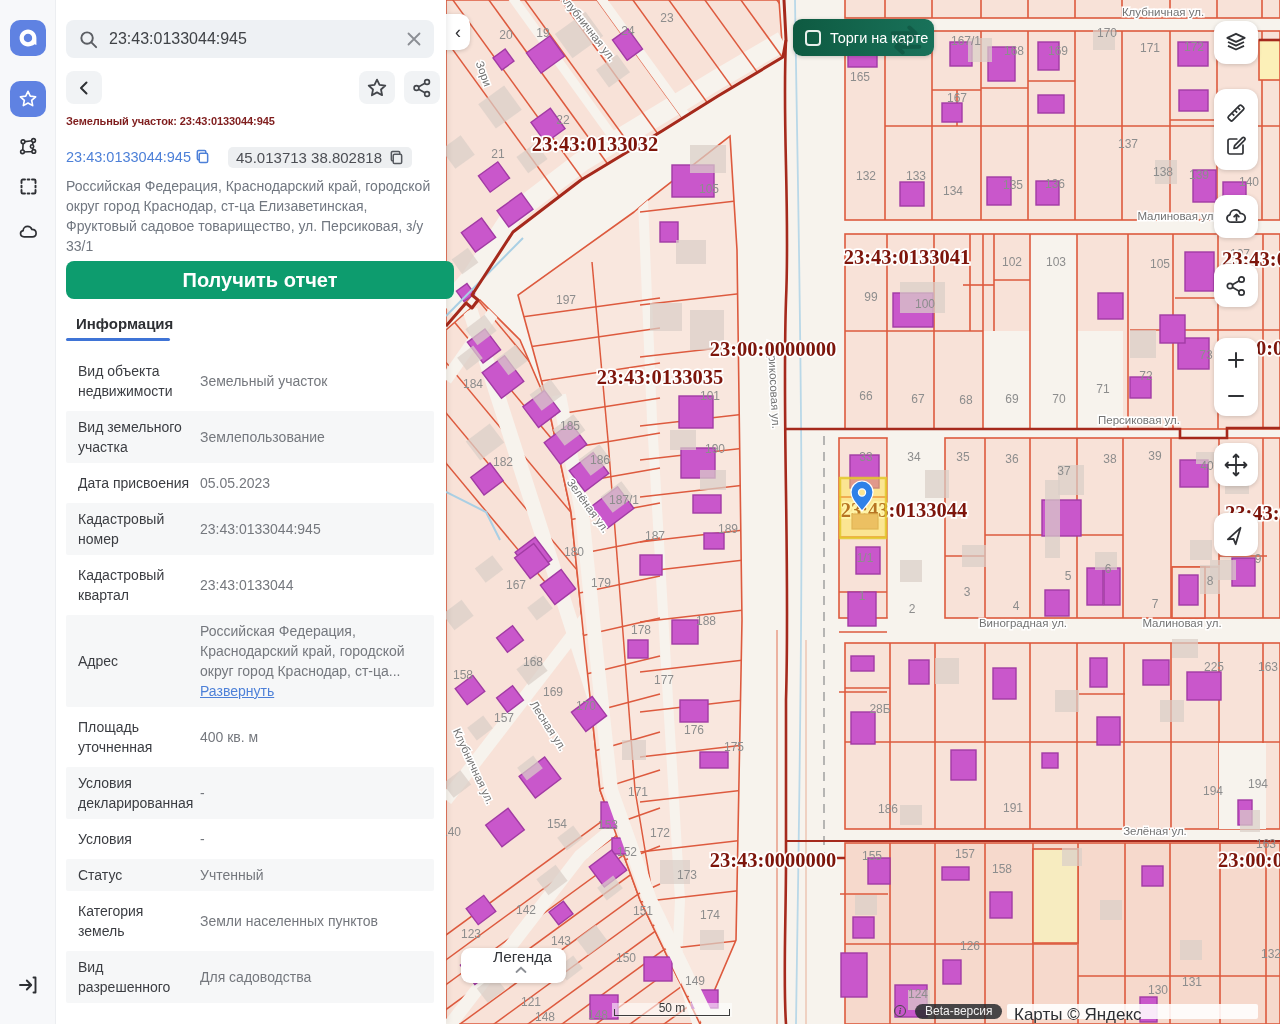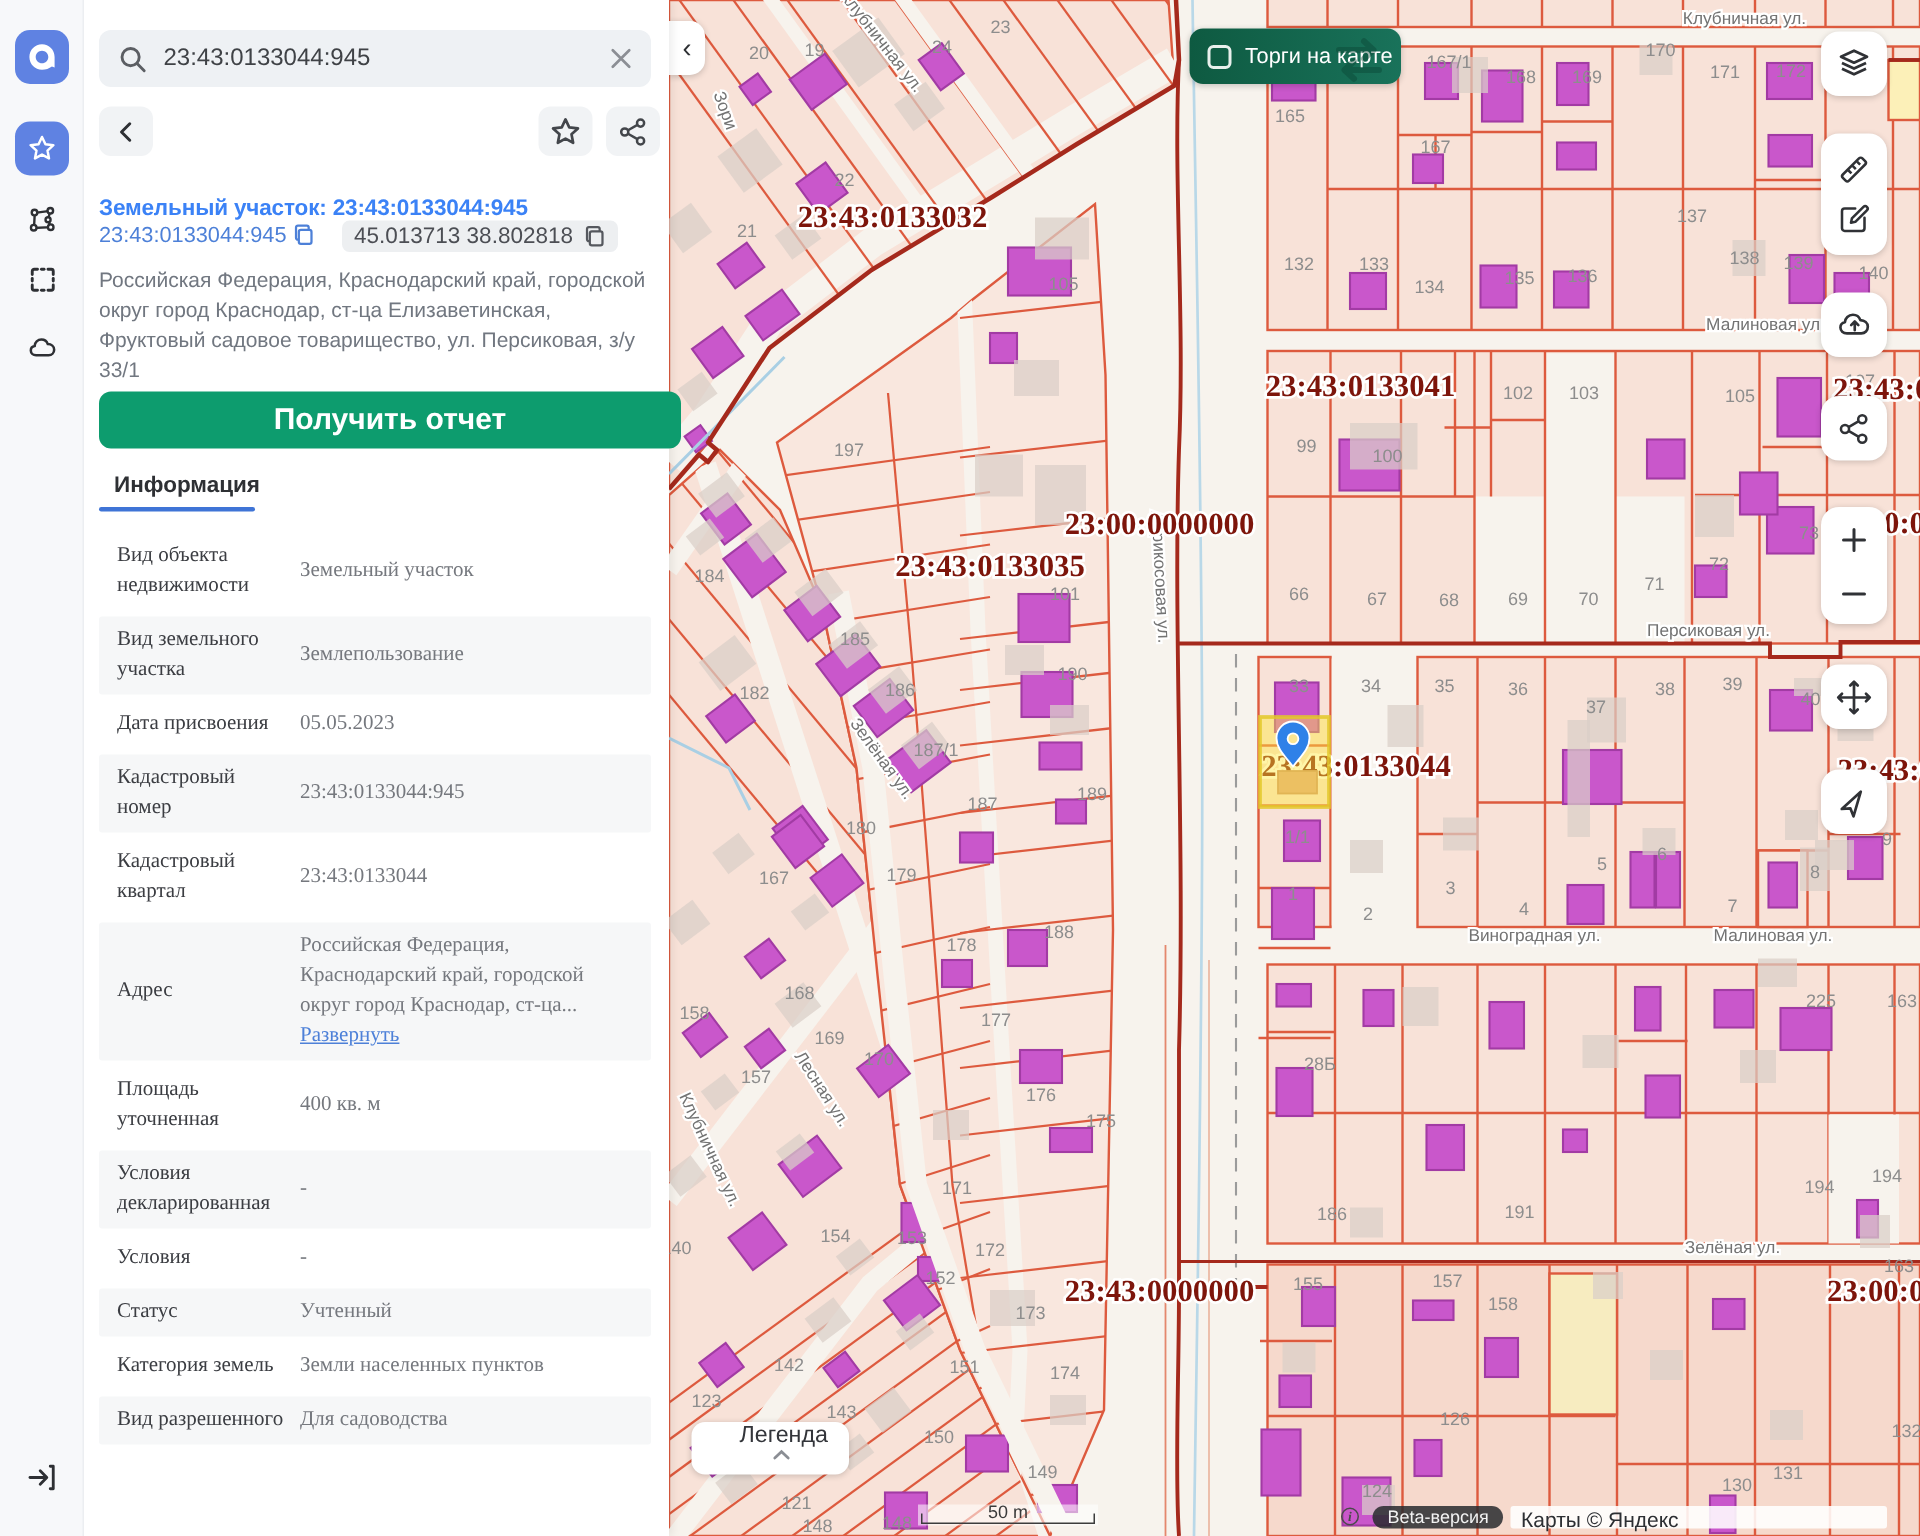--- a/index.html
+++ b/index.html
@@ -18,38 +18,38 @@
   #search { position:absolute; left:10px; top:20px; width:368px; height:38px;
     background:#eef1f4; border-radius:8px; display:flex; align-items:center; }
   #search .txt { color:#3f4246; font-size:16px; margin-left:10px; }
   .iconbtn { background:#f1f3f5; border-radius:8px; }
   #backbtn { position:absolute; left:10px; top:71px; width:36px; height:33px;
     display:flex; align-items:center; justify-content:center; }
   #starbtn { position:absolute; left:303px; top:71px; width:36px; height:33px;
     display:flex; align-items:center; justify-content:center; }
   #sharebtn { position:absolute; left:348px; top:71px; width:36px; height:33px;
     display:flex; align-items:center; justify-content:center; }
-  #title { position:absolute; left:10px; top:130px; width:375px;
-    font-size:15px; letter-spacing:-0.1px; font-weight:bold; color:#3b82f6; }
+  #title { position:absolute; left:10px; top:115px; width:375px;
+    font-size:11px; letter-spacing:-0.1px; font-weight:bold; color:#7f1d1d; }
   #chips { position:absolute; left:10px; top:147px; height:21px; width:375px; }
   #chipA { position:absolute; left:0; top:2px; color:#4d80d8; font-size:14.5px; }
   #copyA { position:absolute; left:129px; top:2px; }
   #chipB { position:absolute; left:162px; top:0; height:21px; background:#edeff1;
     border-radius:5px; color:#4c4e54; font-size:15px; padding:1px 8px;
     display:flex; align-items:center; gap:7px; }
   #addr { position:absolute; left:10px; top:176px; width:372px; font-size:14px;
     line-height:20px; color:#717780; }
   #greenbtn { position:absolute; left:10px; top:261px; width:388px; height:38px;
     background:#0d9c6e; border-radius:8px; color:#fff; font-size:20px;
     font-weight:bold; display:flex; align-items:center; justify-content:center; }
   #tab { position:absolute; left:20px; top:315px; font-size:15px; font-weight:bold;
     color:#2e3034; }
   #tabline { position:absolute; left:10px; top:338px; width:104px; height:3px;
     background:#3f74d6; border-radius:2px; }
-  #tbl { position:absolute; left:10px; top:355px; width:368px;font-family:Liberation Serif, serif; }
+  #tbl { position:absolute; left:10px; top:355px; width:368px; }
   .row { display:flex; padding:6px 12px; margin-bottom:4px; border-radius:2px; }
   .row.g { background:#f6f7f8; }
   .row .lb { width:112px; min-width:112px; font-size:14px; line-height:20px;
     color:#3b3d42; }
   .row .vl { margin-left:10px; font-size:14px; line-height:20px; color:#75787e;
     align-self:center; }
   .exp { color:#4d80d8; text-decoration:underline; }
   
   #map { position:absolute; left:446px; top:0; width:834px; height:1024px;
     background:#f7f3ee; }
@@ -81,21 +81,21 @@
     font-size:12px; color:#3a3a3a; }
   #attr { position:absolute; left:561px; top:1004px; width:251px; height:15px;
     background:rgba(255,255,255,.88); border-radius:2px; z-index:9; }
   #beta { position:absolute; left:469px; top:1004px; height:15px;
     background:rgba(40,42,46,.85); color:#f2f2f2; border-radius:8px;
     font-size:12px; line-height:15px; padding:0 10px; z-index:10; }
   #infoc { position:absolute; left:448px; top:1005px; width:12px; height:12px;
     border:1.4px solid #4a4a4a; border-radius:50%; color:#4a4a4a; font-size:9px;
     display:flex; align-items:center; justify-content:center; z-index:10;
     font-family:"Liberation Serif",serif; font-style:italic; font-weight:bold; }
-  #ya { position:absolute; left:568px; top:1005px; font-size:14px; color:#2d2f33;
+  #ya { position:absolute; left:568px; top:1005px; font-size:17px; color:#2d2f33;
     z-index:10; }
   #terms { position:absolute; left:668px; top:1005px; font-size:12px;
     color:#2d2f33; z-index:10;margin-top:24px; }
 </style>
 </head>
 <body>
 <div id="app">
   <div id="rail">
     <div class="railbtn railblue" style="top:20px;">
       <svg width="26" height="26" viewBox="0 0 26 26">

